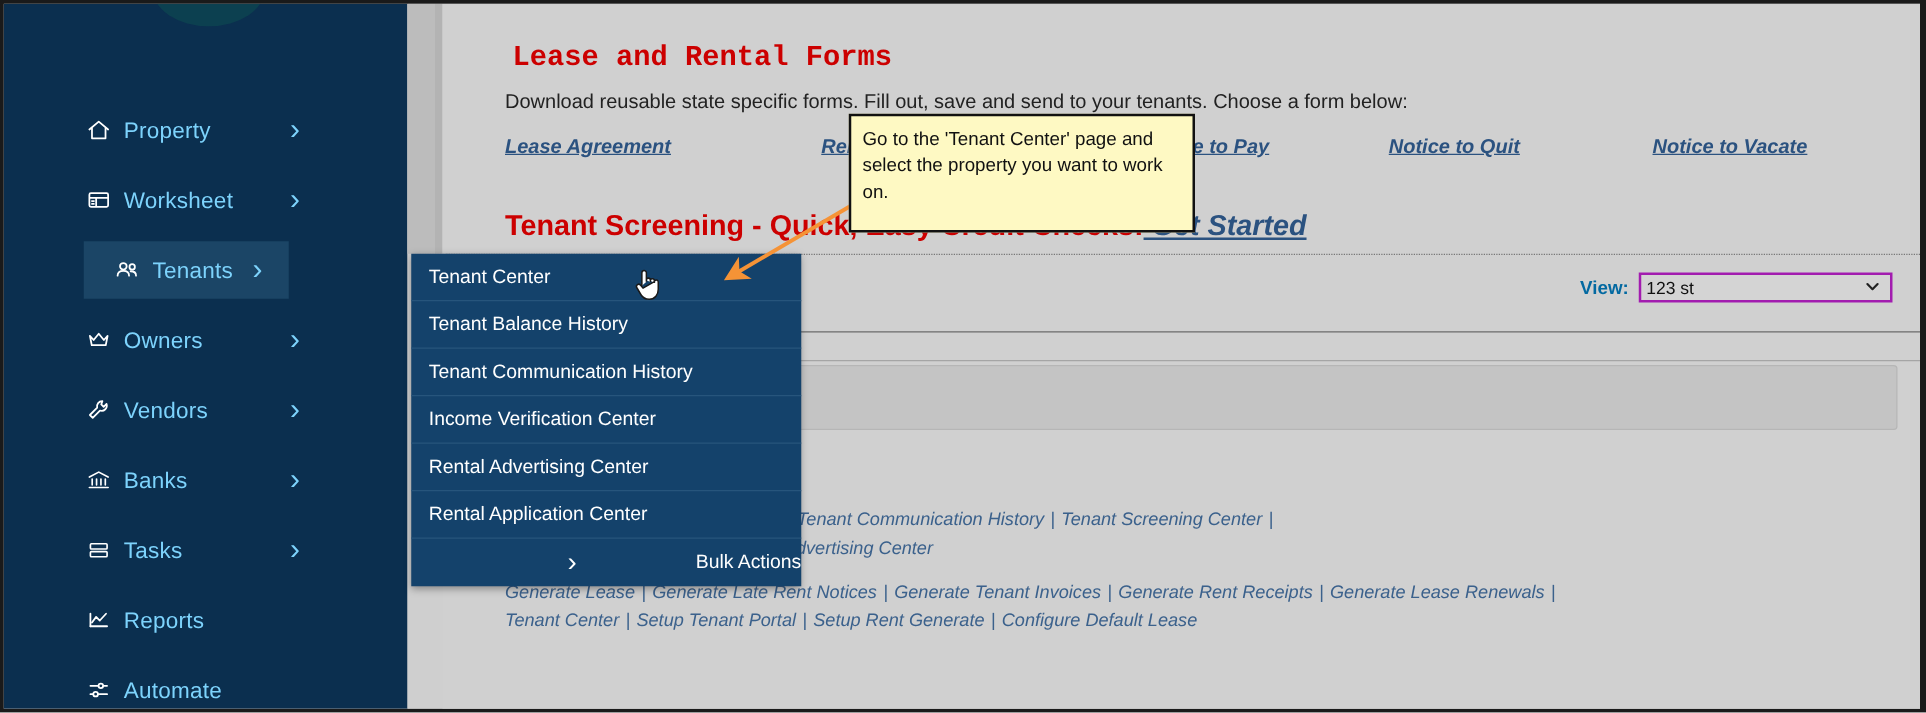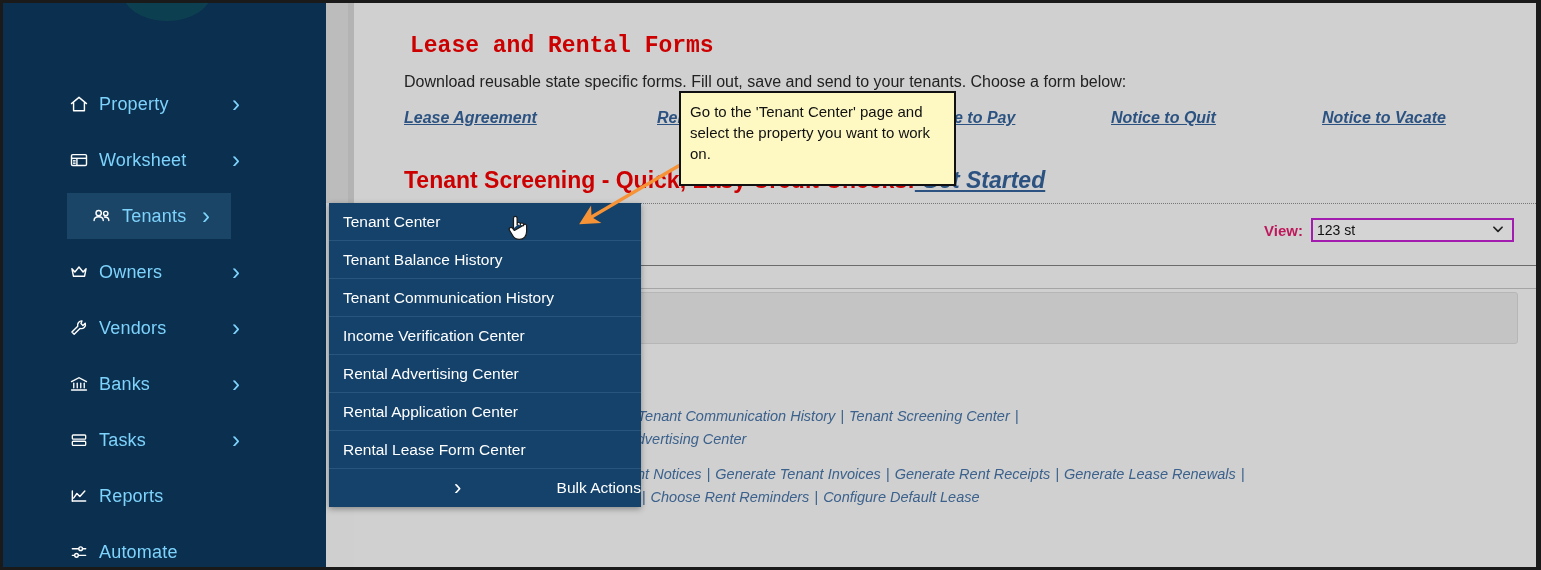--- a/index.html
+++ b/index.html
@@ -111,21 +111,21 @@
   
   #toolbar-row{
     position:absolute;left:0;top:200px;right:0;height:62px;
     border-top:1px dotted #777;
     box-sizing:border-box;
   }
   #view-wrap{
     position:absolute;right:22px;top:14px;
     display:flex;align-items:center;gap:8px;
   }
-  #view-label{font-size:15px;font-weight:bold;color:#be185d;}
+  #view-label{font-size:15px;font-weight:bold;color:#0369a1;}
   #view-select{
     width:203px;height:24px;
     font-family:"Liberation Sans", sans-serif;font-size:14px;
     background:#d4d4d4;border:2px solid #a21caf;
     color:#111;padding-left:4px;
     -webkit-appearance:none;appearance:none;
   }
   #view-select-box{position:relative;}
   #view-caret{
     position:absolute;right:9px;top:4px;pointer-events:none;
@@ -370,34 +370,33 @@
 
       <div id="lr2" class="linkrow">
         <span class="l">Rental Application Center</span><span class="sep">|</span><span class="l">Rental Advertising Center</span>
       </div>
 
       <div id="lr3" class="linkrow">
         <span class="l">Generate Lease</span><span class="sep">|</span><span class="l">Generate Late Rent Notices</span><span class="sep">|</span><span class="l">Generate Tenant Invoices</span><span class="sep">|</span><span class="l">Generate Rent Receipts</span><span class="sep">|</span><span class="l">Generate Lease Renewals</span><span class="sep">|</span>
       </div>
 
       <div id="lr4" class="linkrow">
-        <span class="l">Tenant Center</span><span class="sep">|</span><span class="l">Setup Tenant Portal</span><span class="sep">|</span><span class="l">Choose Rent Reminders</span><span class="sep">|</span><span class="l">Configure Default Lease</span>
+        <span class="l">Tenant Center</span><span class="sep">|</span><span class="l">Setup Tenant Portal</span><span class="sep">|</span><span class="l">Setup Rent Generate</span><span class="sep">|</span><span class="l">Configure Default Lease</span>
       </div>
 
     </div>
   </main>
 
   <div id="dropdown">
     <div class="dd-item">Tenant Center</div>
     <div class="dd-item">Tenant Balance History</div>
     <div class="dd-item">Tenant Communication History</div>
     <div class="dd-item">Income Verification Center</div>
     <div class="dd-item">Rental Advertising Center</div>
     <div class="dd-item">Rental Application Center</div>
-    <div class="dd-item">Rental Lease Form Center</div>
     <div class="dd-item bulk">
       <span>Bulk Actions</span>
       <span class="dd-sub-arrow" style="font-size:22px;">›</span>
     </div>
   </div>
 
   <svg id="arrow-svg" viewBox="0 0 200 120">
     <defs>
       <marker id="ahead" markerWidth="7" markerHeight="7" refX="5.2" refY="3.5" orient="auto">
         <polygon points="0.4,0.3 6.6,3.5 0.4,6.7 2.1,3.5" fill="#f59336"></polygon>

